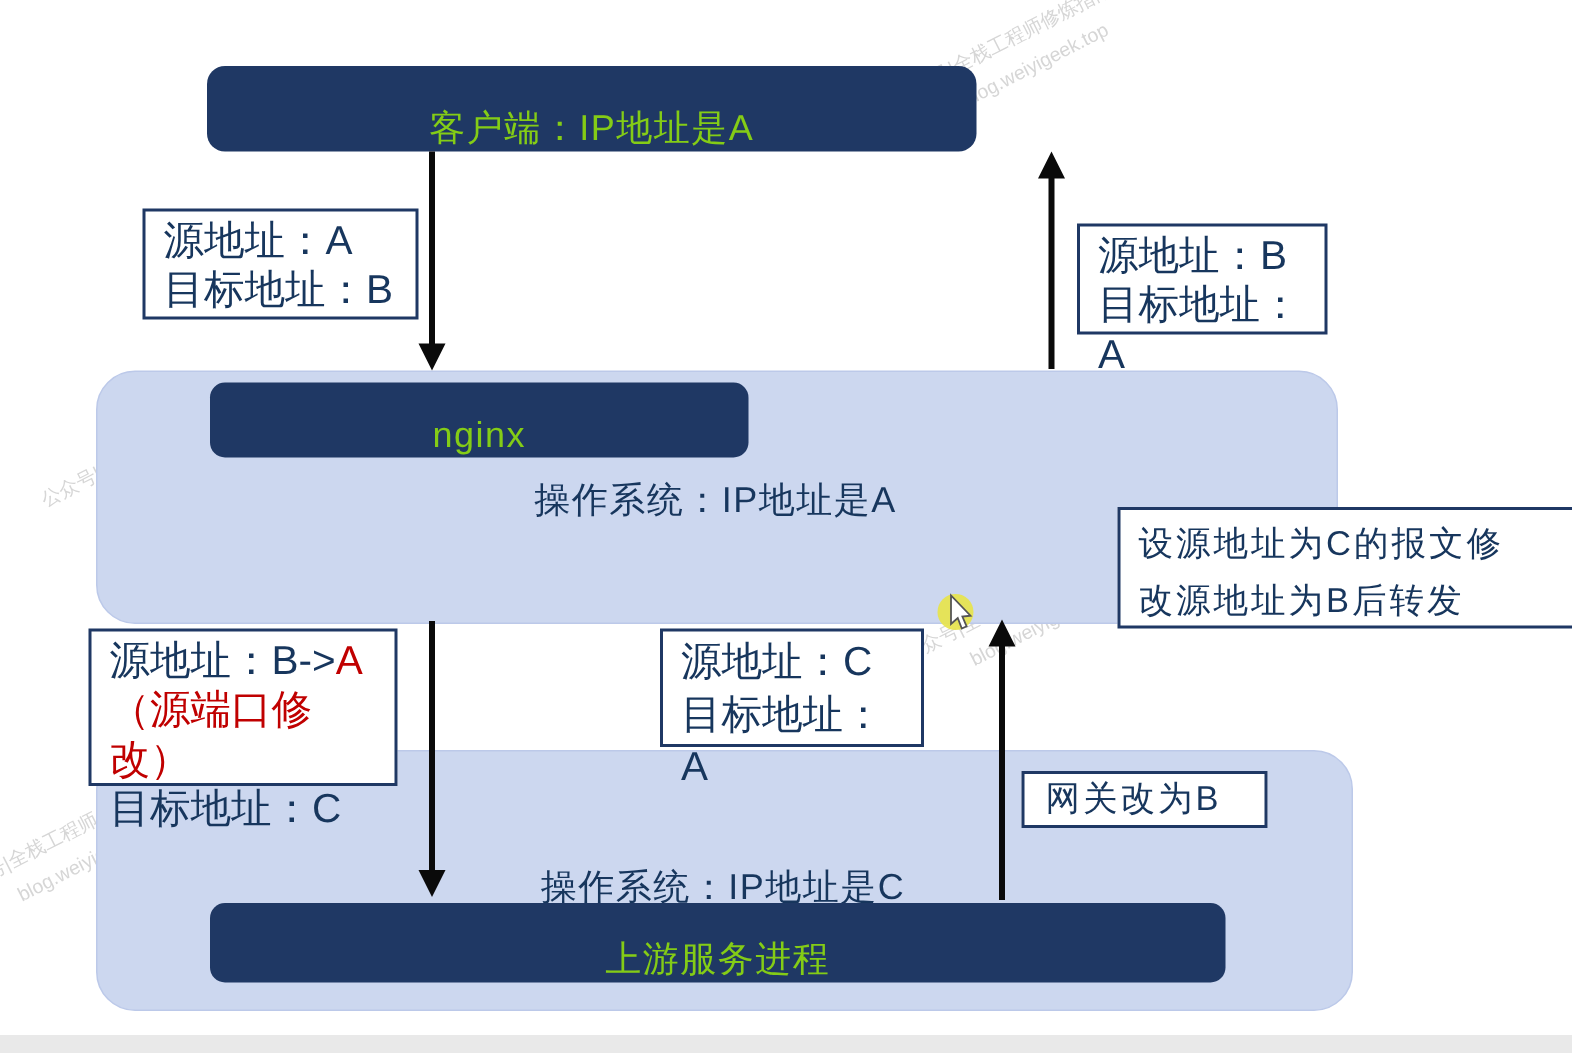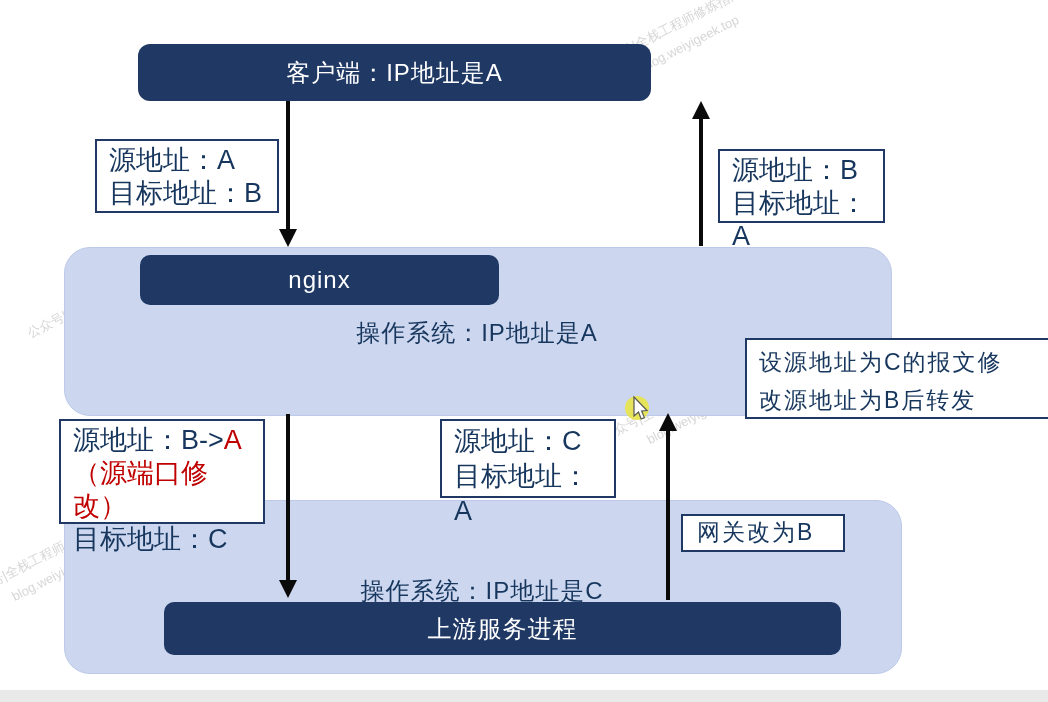--- a/index.html
+++ b/index.html
@@ -10,23 +10,23 @@
     width: 1048px;
     height: 702px;
     background: #ffffff;
     overflow: hidden;
   }
 
   
   .navy-box {
     position: absolute;
     background: #1f3864;
-    color: #ffffff;
+    color: #84cc16;
     display: flex;
-    align-items: center;
+    align-items: flex-end;
     justify-content: center;
     font-size: 24px;
     letter-spacing: 1px;
     border-radius: 12px;
   }
 
   
   .lb-container {
     position: absolute;
     background: #ccd7ef;
@@ -120,21 +120,21 @@
   </div>
 
   <div class="lb-container" style="left:64px; top:247px; width:826px; height:167px;"></div>
   <div class="navy-box" style="left:140px; top:255px; width:359px; height:50px; border-radius:10px;">
     <span>nginx</span>
   </div>
   <div class="os-label" style="left:64px; top:317px; width:826px;">操作系统：IP地址是A</div>
 
   <div class="lb-container" style="left:64px; top:500px; width:836px; height:172px;"></div>
   <div class="os-label" style="left:64px; top:575px; width:836px;">操作系统：IP地址是C</div>
-  <div class="navy-box" style="left:140px; top:602px; width:677px; height:53px; border-radius:10px;margin-left:24px;">
+  <div class="navy-box" style="left:140px; top:602px; width:677px; height:53px; border-radius:10px;">
     <span>上游服务进程</span>
   </div>
 
   <svg class="arrows" width="1048" height="702" viewBox="0 0 1048 702">
 
     <line x1="288" y1="101" x2="288" y2="232" stroke="#0a0a0a" stroke-width="4"></line>
     <polygon points="288,247 279,229 297,229" fill="#0a0a0a"></polygon>
 
     <line x1="701" y1="246" x2="701" y2="116" stroke="#0a0a0a" stroke-width="4"></line>
     <polygon points="701,101 692,119 710,119" fill="#0a0a0a"></polygon>

